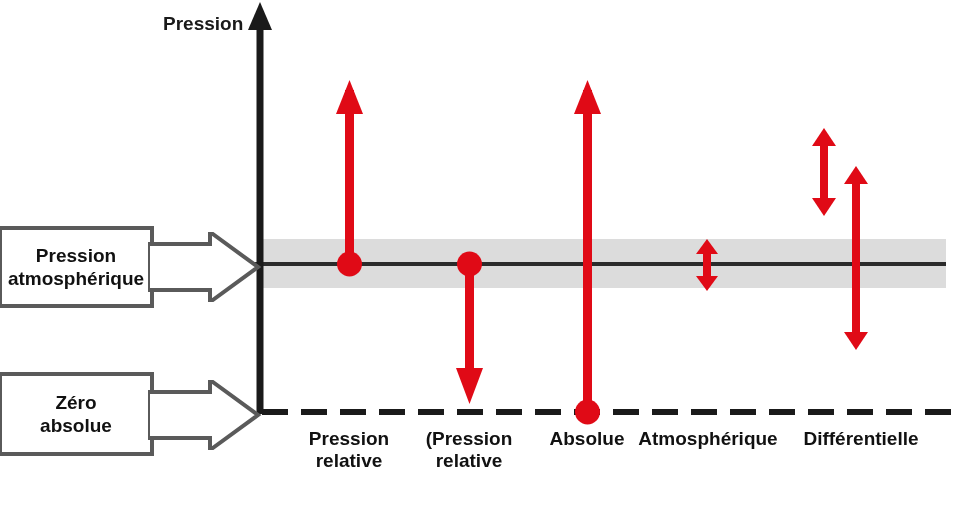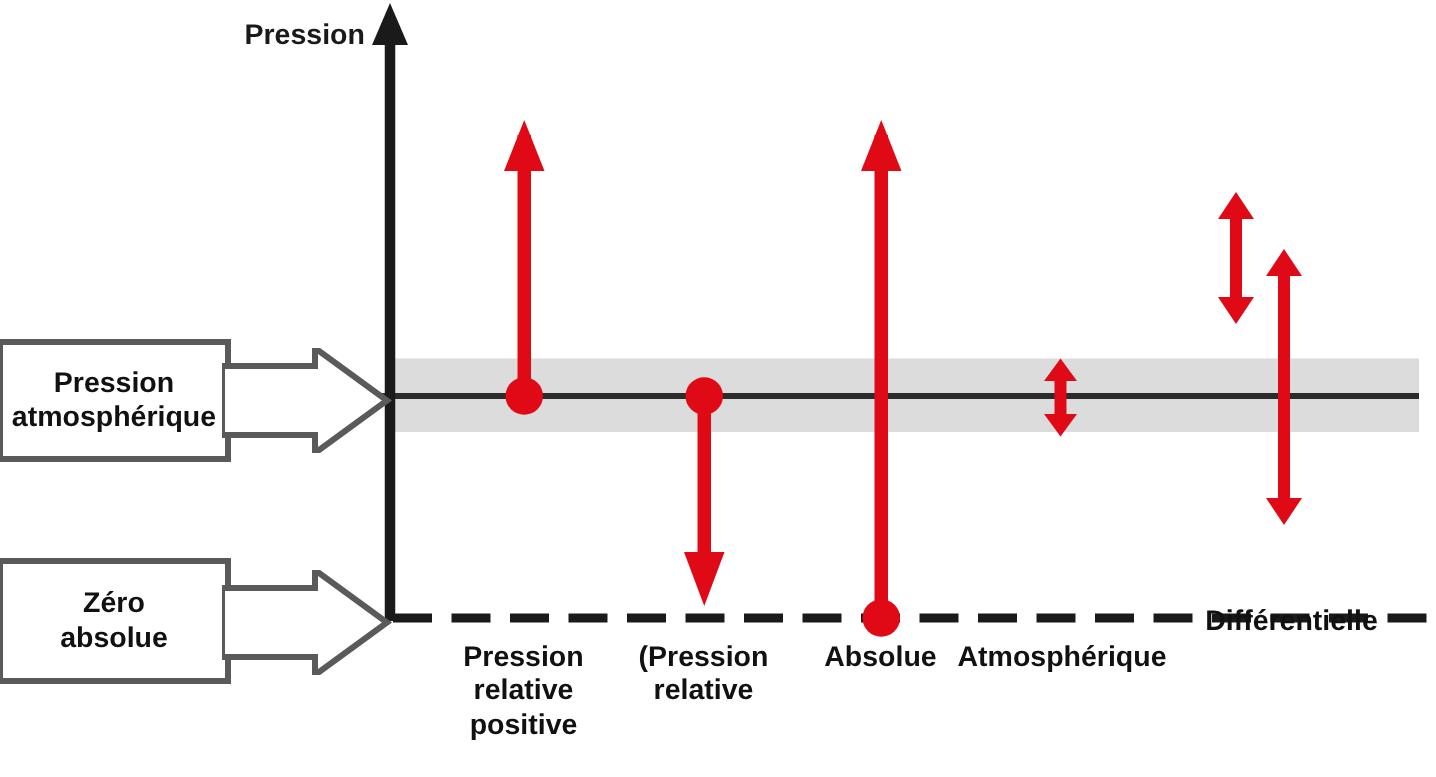--- a/index.html
+++ b/index.html
@@ -99,33 +99,32 @@
   </svg>
   <svg style="position:absolute;left:842px;top:162px;width:30px;height:192px;" viewBox="0 0 30 192">
     <rect x="10" y="14" width="8" height="164" fill="#E00A16"></rect>
     <polygon points="14,4 26,22 2,22" fill="#E00A16"></polygon>
     <polygon points="14,188 2,170 26,170" fill="#E00A16"></polygon>
   </svg>
 
   <div class="cat-label" style="left:289px;top:428px;width:120px;">
     <div>Pression</div>
     <div>relative</div>
-    <div>positive</div>
   </div>
 
   <div class="cat-label" style="left:408px;top:428px;width:122px;">
     <div>(Pression</div>
     <div>relative</div>
   </div>
 
   <div class="cat-label" style="left:534px;top:428px;width:106px;">
     <div>Absolue</div>
   </div>
 
   <div class="cat-label" style="left:630px;top:428px;width:156px;">
     <div>Atmosphérique</div>
   </div>
 
-  <div class="cat-label" style="left:786px;top:404px;width:150px;">
+  <div class="cat-label" style="left:786px;top:428px;width:150px;">
     <div>Différentielle</div>
   </div>
 
 </div>
 
 </body></html>

